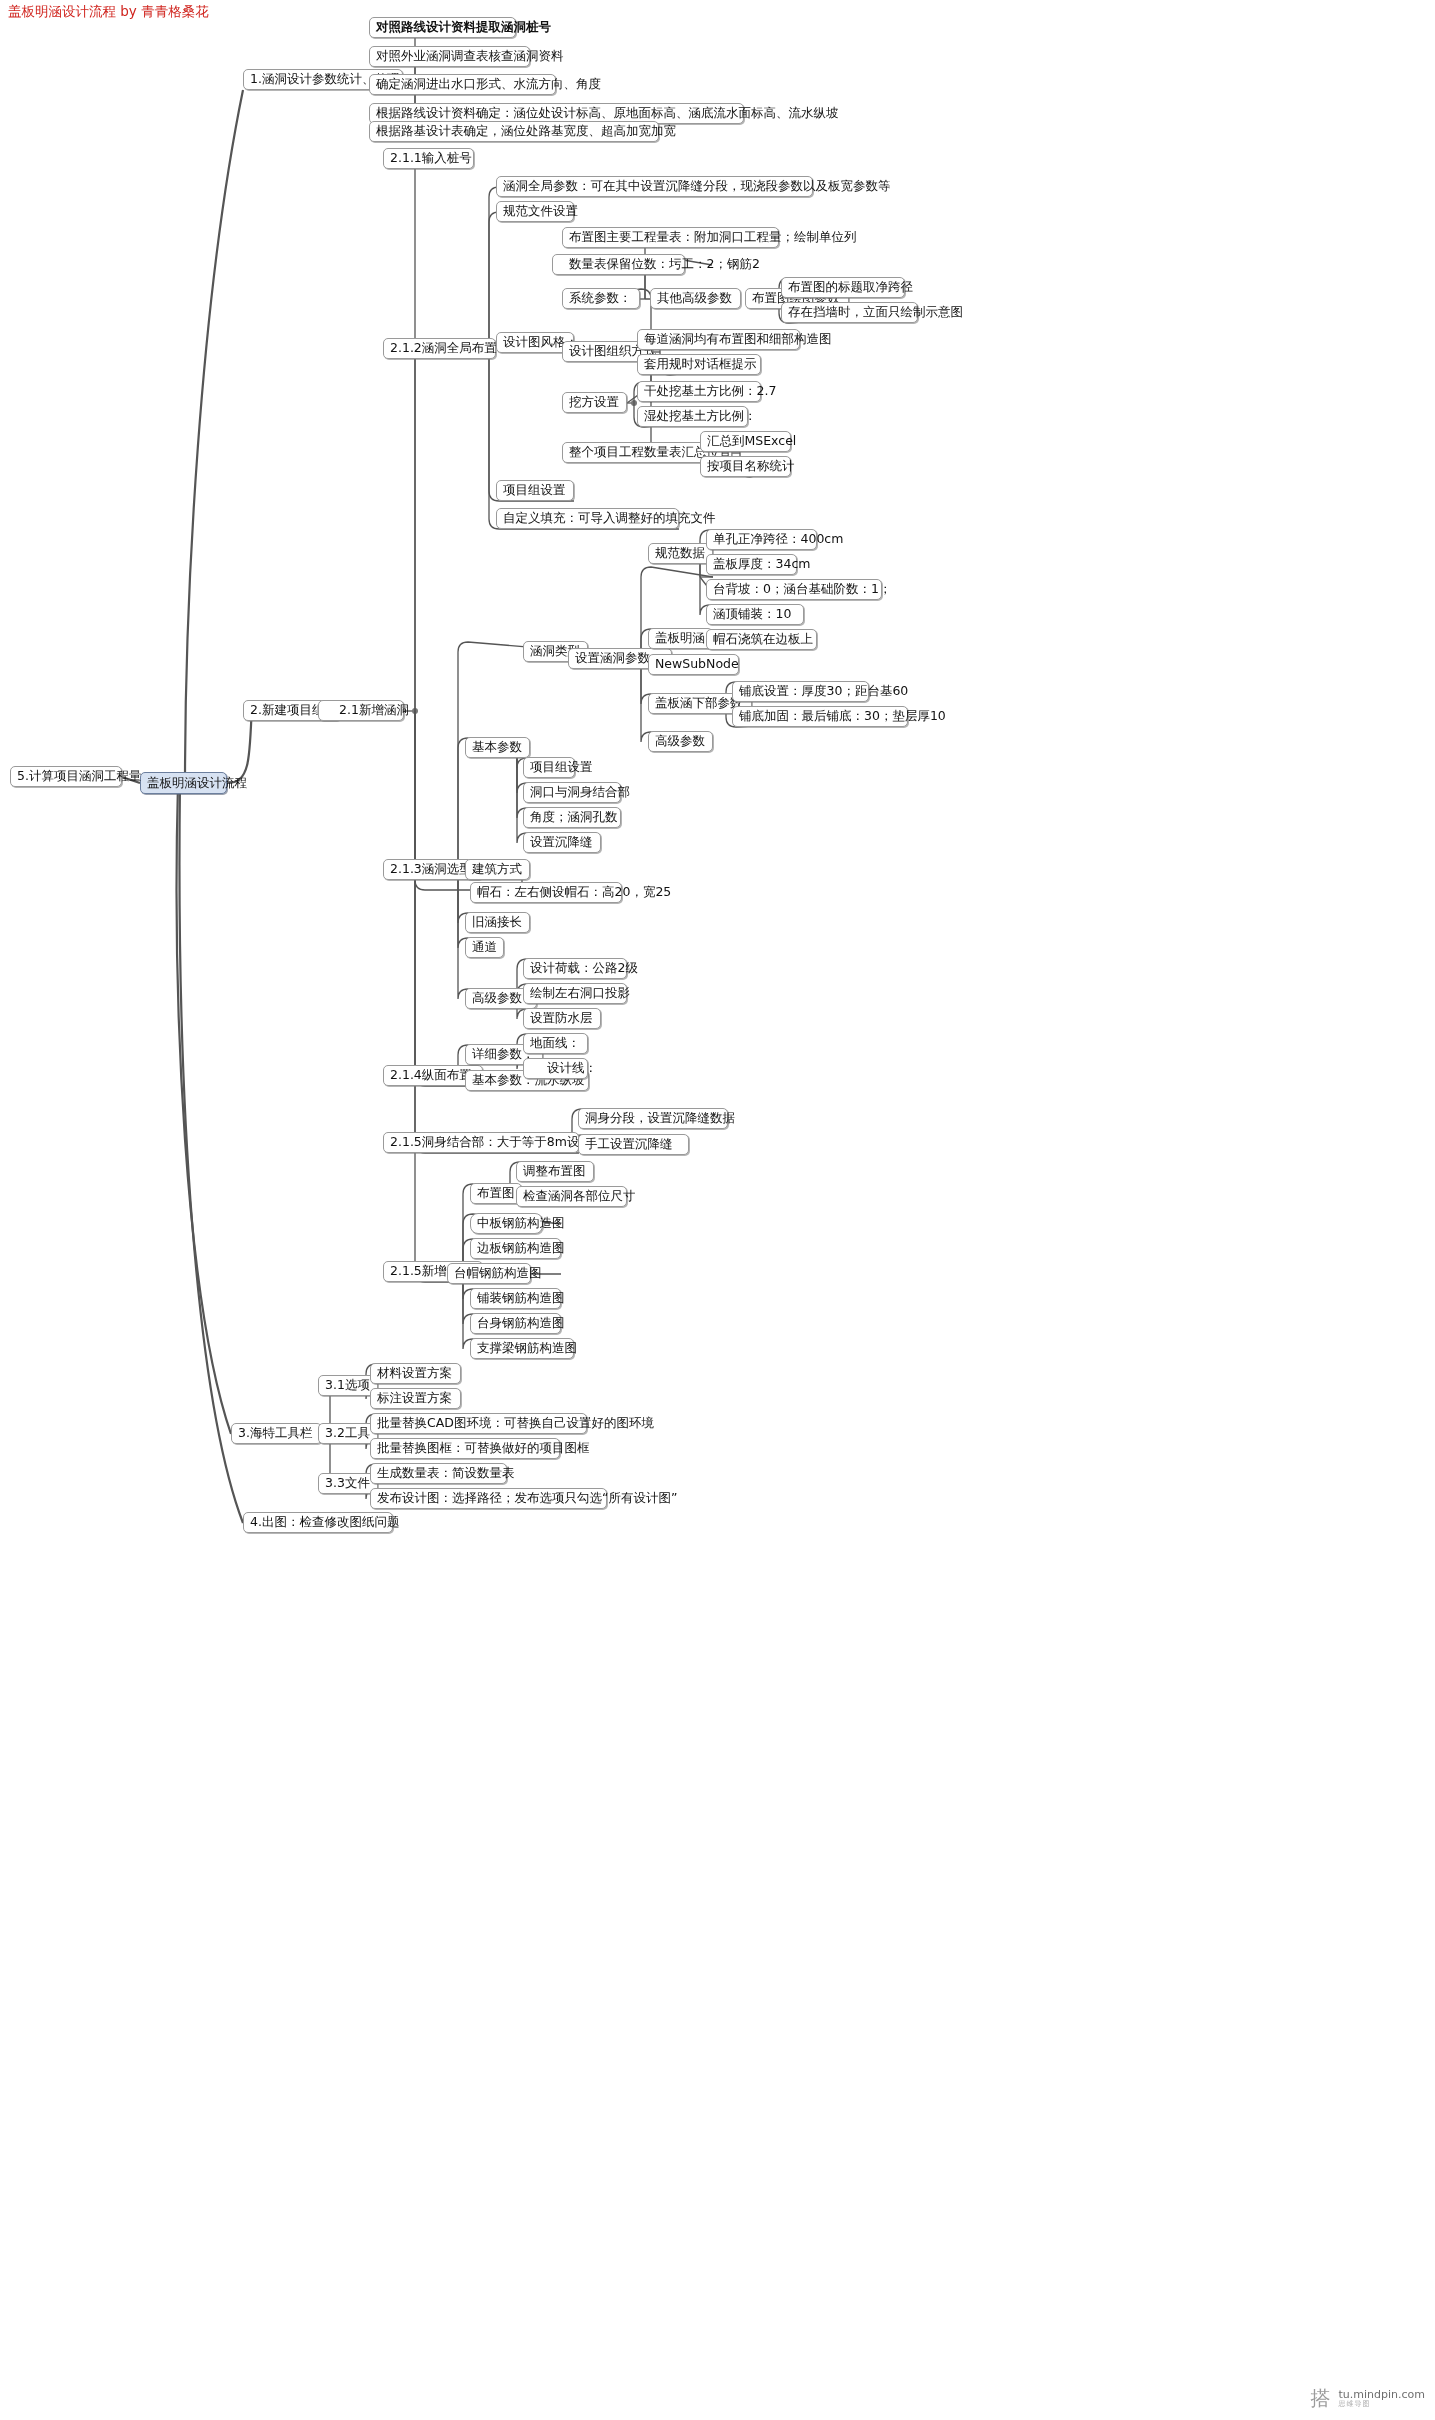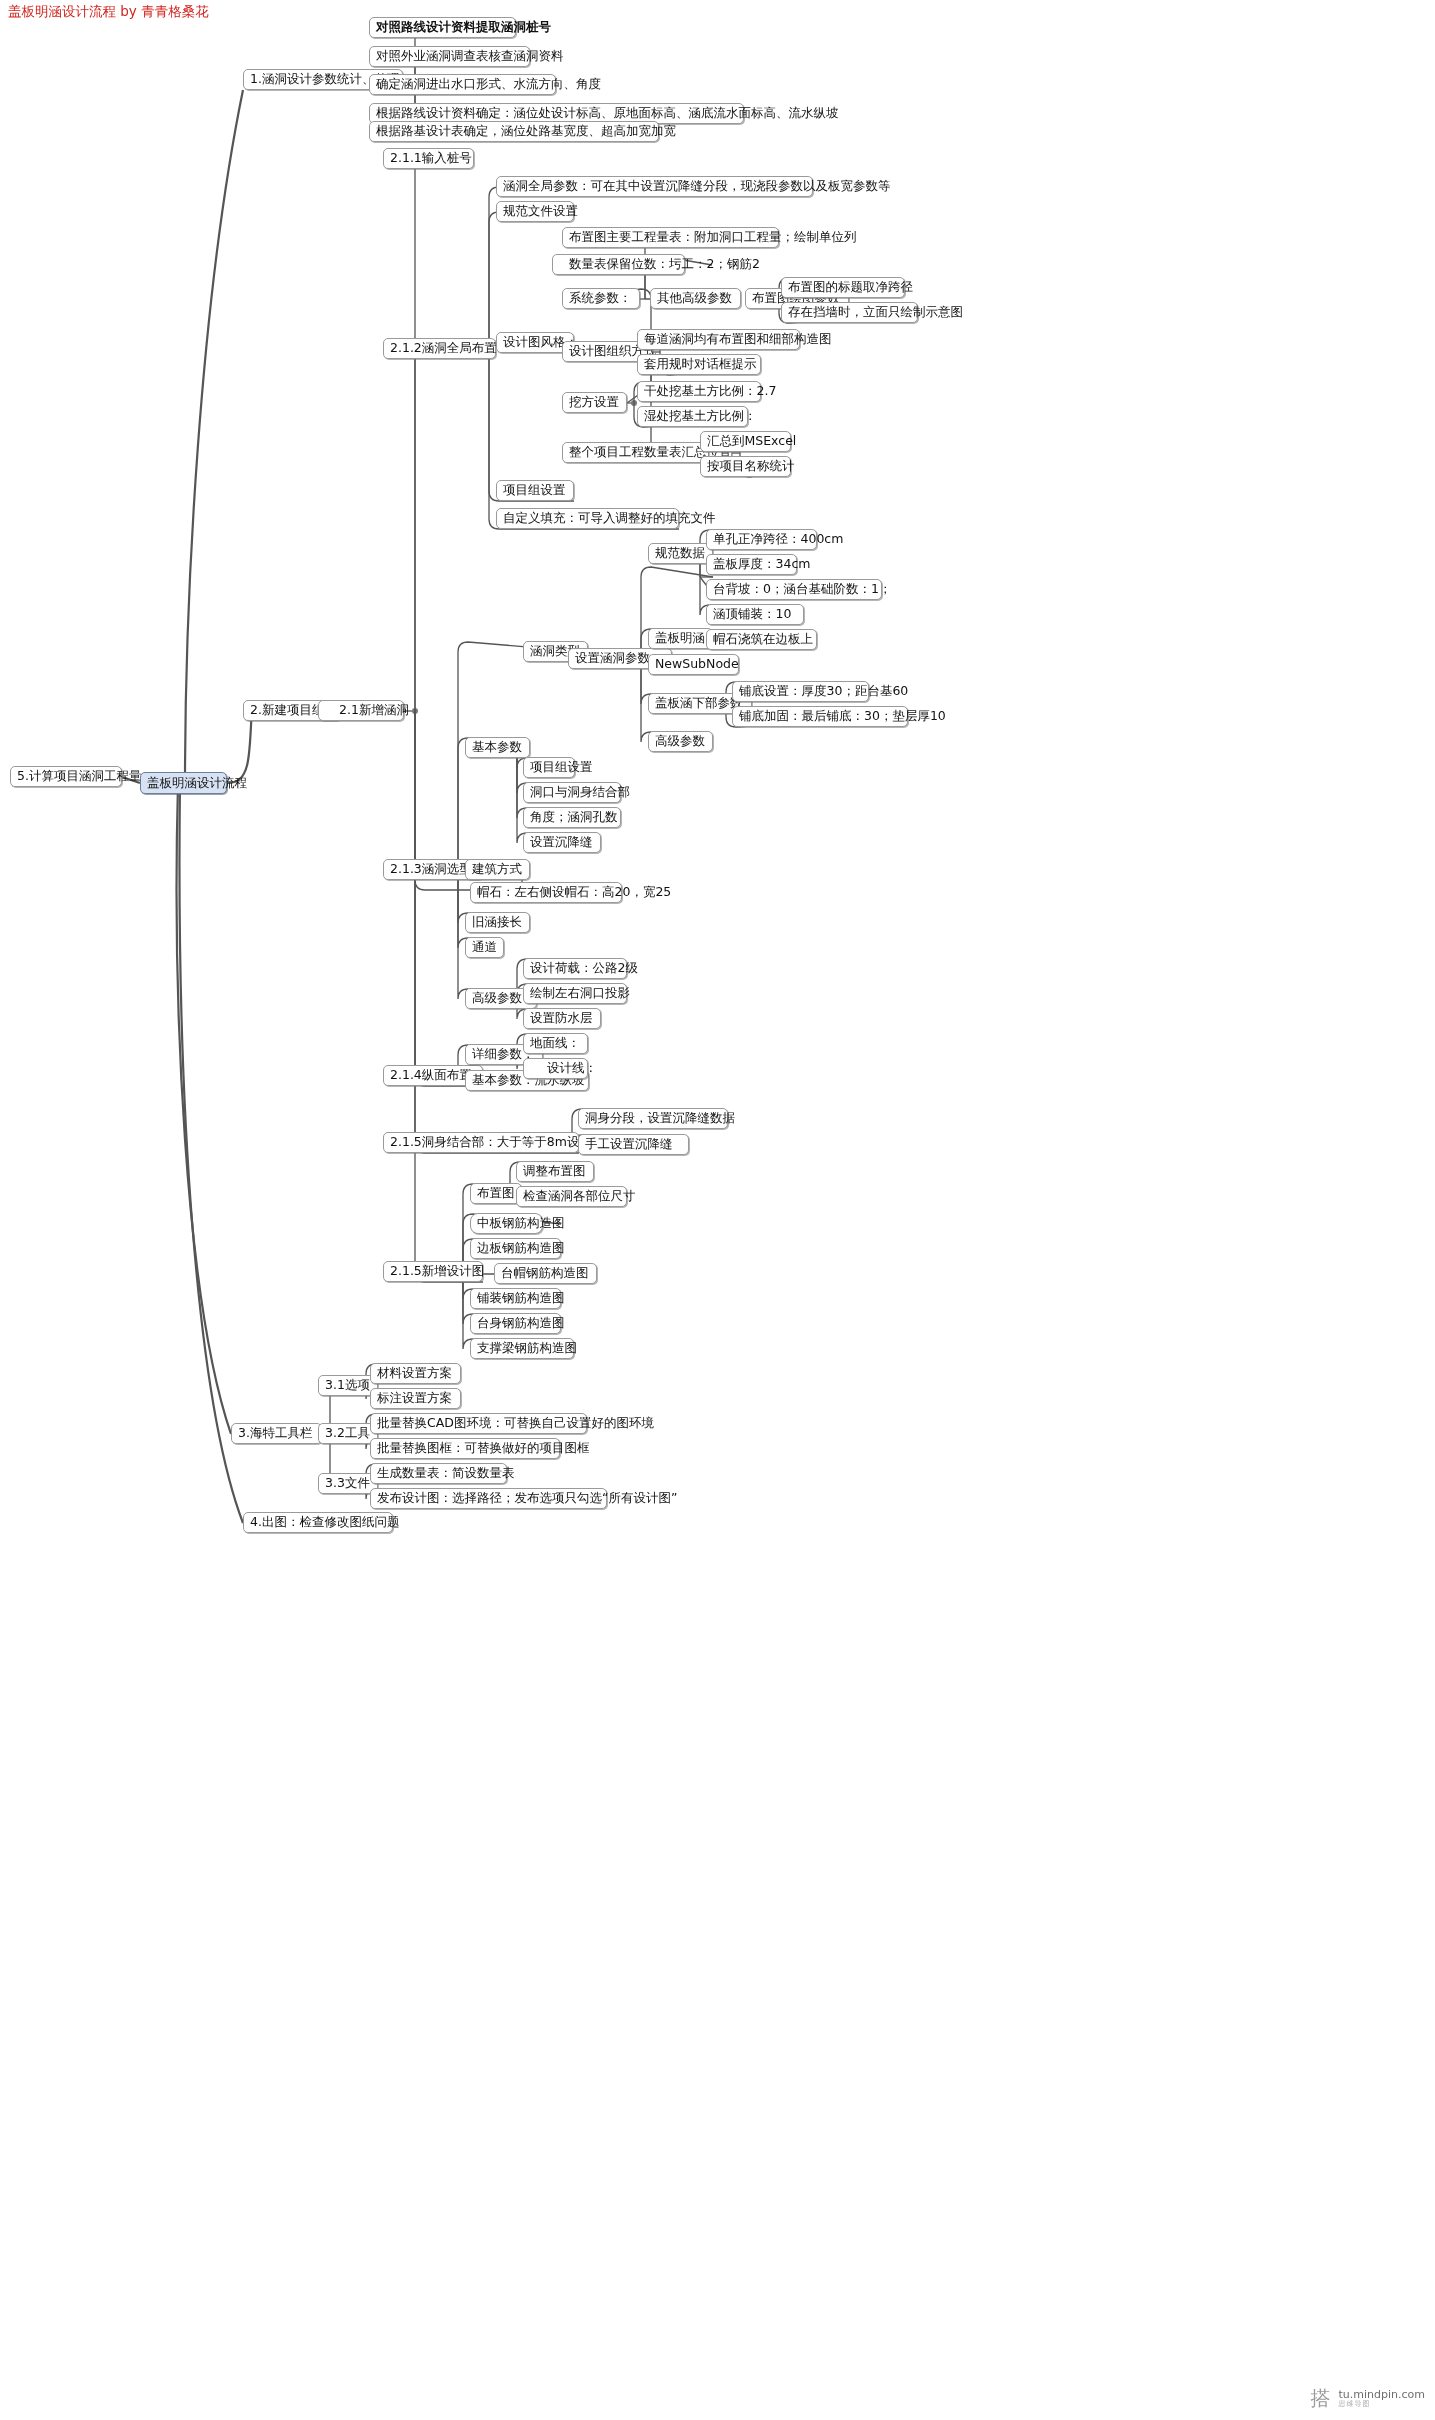--- a/index.html
+++ b/index.html
@@ -300,21 +300,21 @@
   <div class="node" style="left:523px;top:1058px;width:65px;padding-left:23px;">设计线：</div>
 
   <div class="node" style="left:383px;top:1132px;width:196px;">2.1.5洞身结合部：大于等于8m设道沉降缝</div>
   <div class="node" style="left:578px;top:1108px;width:150px;">洞身分段，设置沉降缝数据</div>
   <div class="node" style="left:578px;top:1134px;width:111px;">手工设置沉降缝</div>
 
   <div class="node" style="left:383px;top:1261px;width:100px;">2.1.5新增设计图</div>
   <div class="node" style="left:470px;top:1183px;width:52px;">布置图</div>
   <div class="node" style="left:470px;top:1213px;width:73px;border-radius:8px;">中板钢筋构造图</div>
   <div class="node" style="left:470px;top:1238px;width:91px;">边板钢筋构造图</div>
-  <div class="node" style="left:494px;top:1263px;width:103px;">台帽钢筋构造图</div>
+  <div class="node" style="left:447px;top:1263px;width:84px;">台帽钢筋构造图</div>
   <div class="node" style="left:470px;top:1288px;width:91px;">铺装钢筋构造图</div>
   <div class="node" style="left:470px;top:1313px;width:91px;">台身钢筋构造图</div>
   <div class="node" style="left:470px;top:1338px;width:104px;">支撑梁钢筋构造图</div>
   <div class="node" style="left:516px;top:1161px;width:78px;">调整布置图</div>
   <div class="node" style="left:516px;top:1186px;width:111px;">检查涵洞各部位尺寸</div>
 
   <div class="node" style="left:231px;top:1423px;width:91px;">3.海特工具栏</div>
   <div class="node" style="left:318px;top:1375px;width:60px;">3.1选项</div>
   <div class="node" style="left:318px;top:1423px;width:60px;">3.2工具</div>
   <div class="node" style="left:318px;top:1473px;width:60px;">3.3文件</div>

